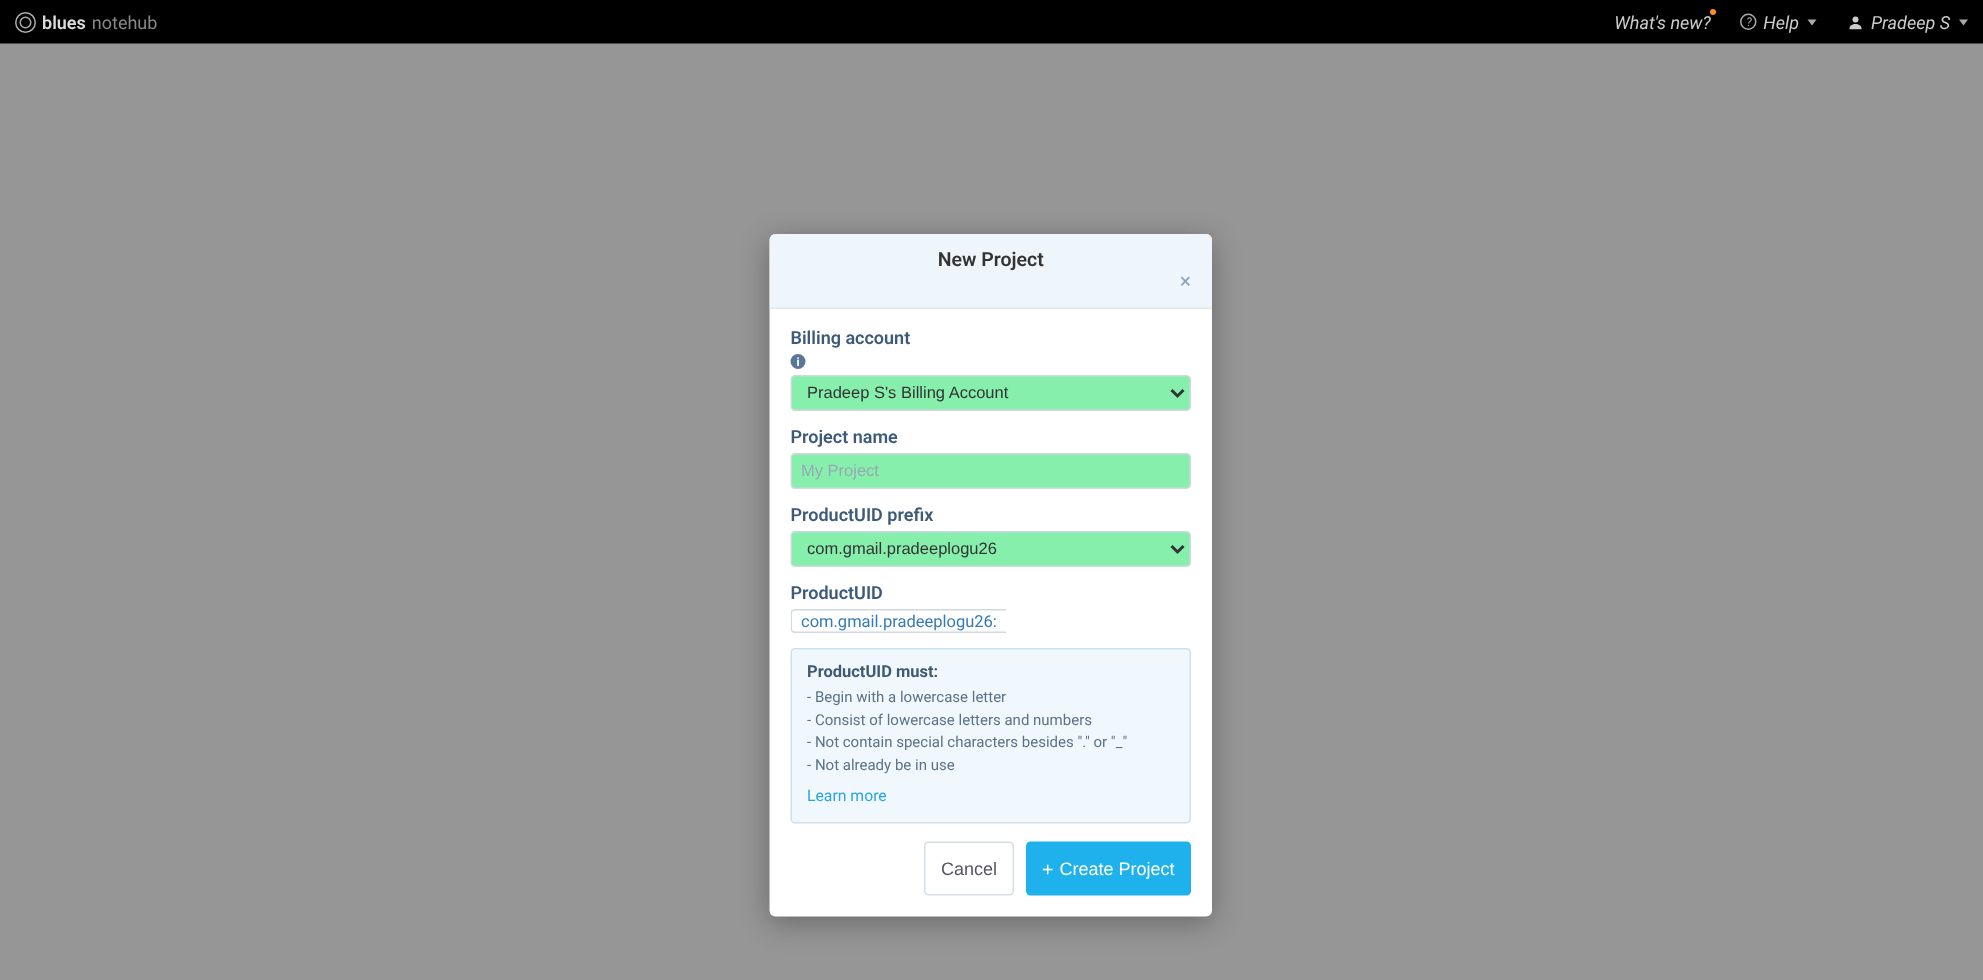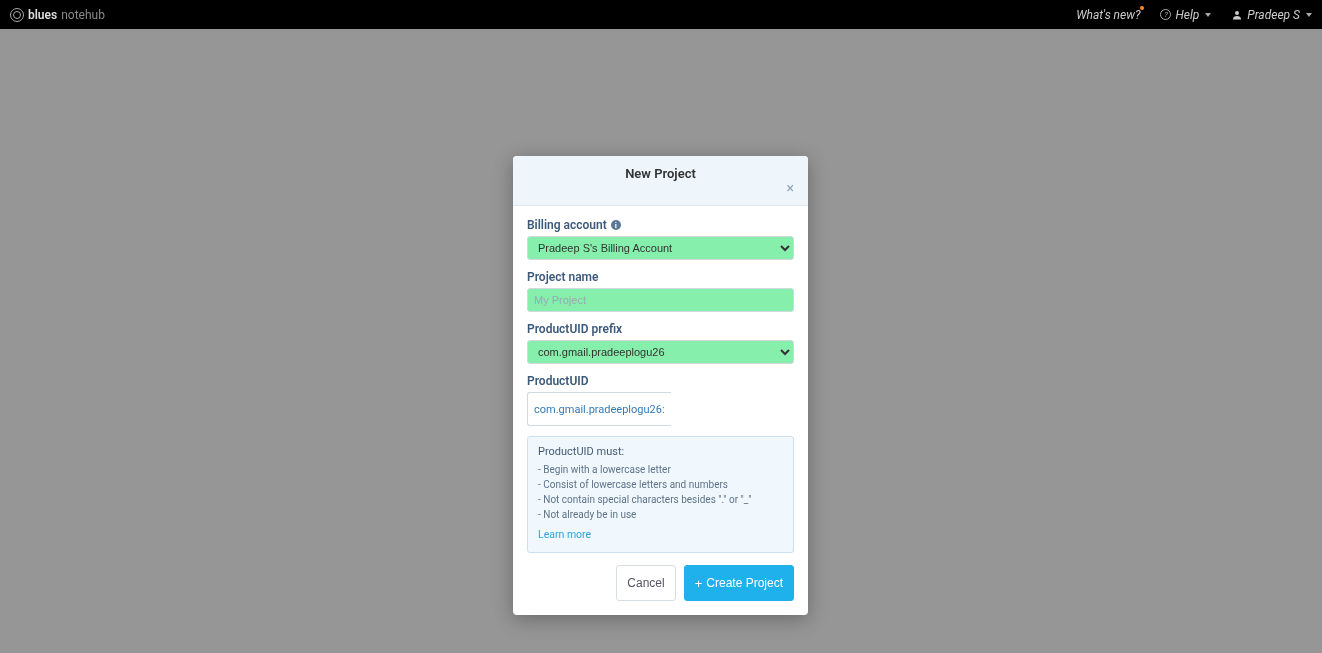--- a/index.html
+++ b/index.html
@@ -108,22 +108,23 @@
   cursor: pointer;
   line-height: 1;
 }
 .modal-body { padding: 12px 14px 14px; }
 .form-label {
   font-size: 12px;
   font-weight: 600;
   color: #3d5a7a;
   margin-bottom: 4px;
   display: flex;
-  align-items: center;
+  align-items: flex-start;
   gap: 4px;
+  flex-direction: column;
 }
 .info-dot {
   width: 10px; height: 10px;
   background: #5a7896;
   color: #fff;
   font-size: 8px;
   border-radius: 50%;
   display: inline-flex;
   align-items: center;
   justify-content: center;
@@ -145,41 +146,41 @@
 .input-group { display: flex; margin-bottom: 10px; }
 .input-prefix {
   border: 1px solid #d0d8e0;
   border-right: none;
   border-radius: 3px 0 0 3px;
   padding: 0 6px;
   font-size: 11px;
   color: #337ab7;
   display: flex;
   align-items: center;
-  height: 34px;
+  height: 16px;
   background: #fff;
 }
 .input-suffix {
   flex: 1;
   border: 1px solid #d0d8e0;
   border-radius: 0 3px 3px 0;
   font-size: 11px;
   padding: 0 6px;
   height: 24px;
   color: #333;
 }
 .input-suffix::placeholder { color: #9aa8b5; }
 .info-box {
   border: 1px solid #cde0ef;
   background: #f1f8fd;
   border-radius: 3px;
   padding: 8px 10px 10px;
   margin-bottom: 12px;
 }
-.info-box-title { font-size: 11px; font-weight: 400; color: #415a73; margin-bottom: 4px; }
+.info-box-title { font-size: 11px; font-weight: 700; color: #415a73; margin-bottom: 4px; }
 .info-box-list { list-style: none; font-size: 10px; color: #5c7289; line-height: 1.5; }
 .info-box-list li::before { content: "- "; }
 .info-box-link { font-size: 10.5px; color: #2aa5de; margin-top: 6px; display: inline-block; cursor: pointer; }
 .modal-footer { display: flex; justify-content: flex-end; gap: 8px; }
 .btn {
   height: 36px;
   padding: 0 10px;
   font-size: 12px;
   border-radius: 3px;
   cursor: pointer;

